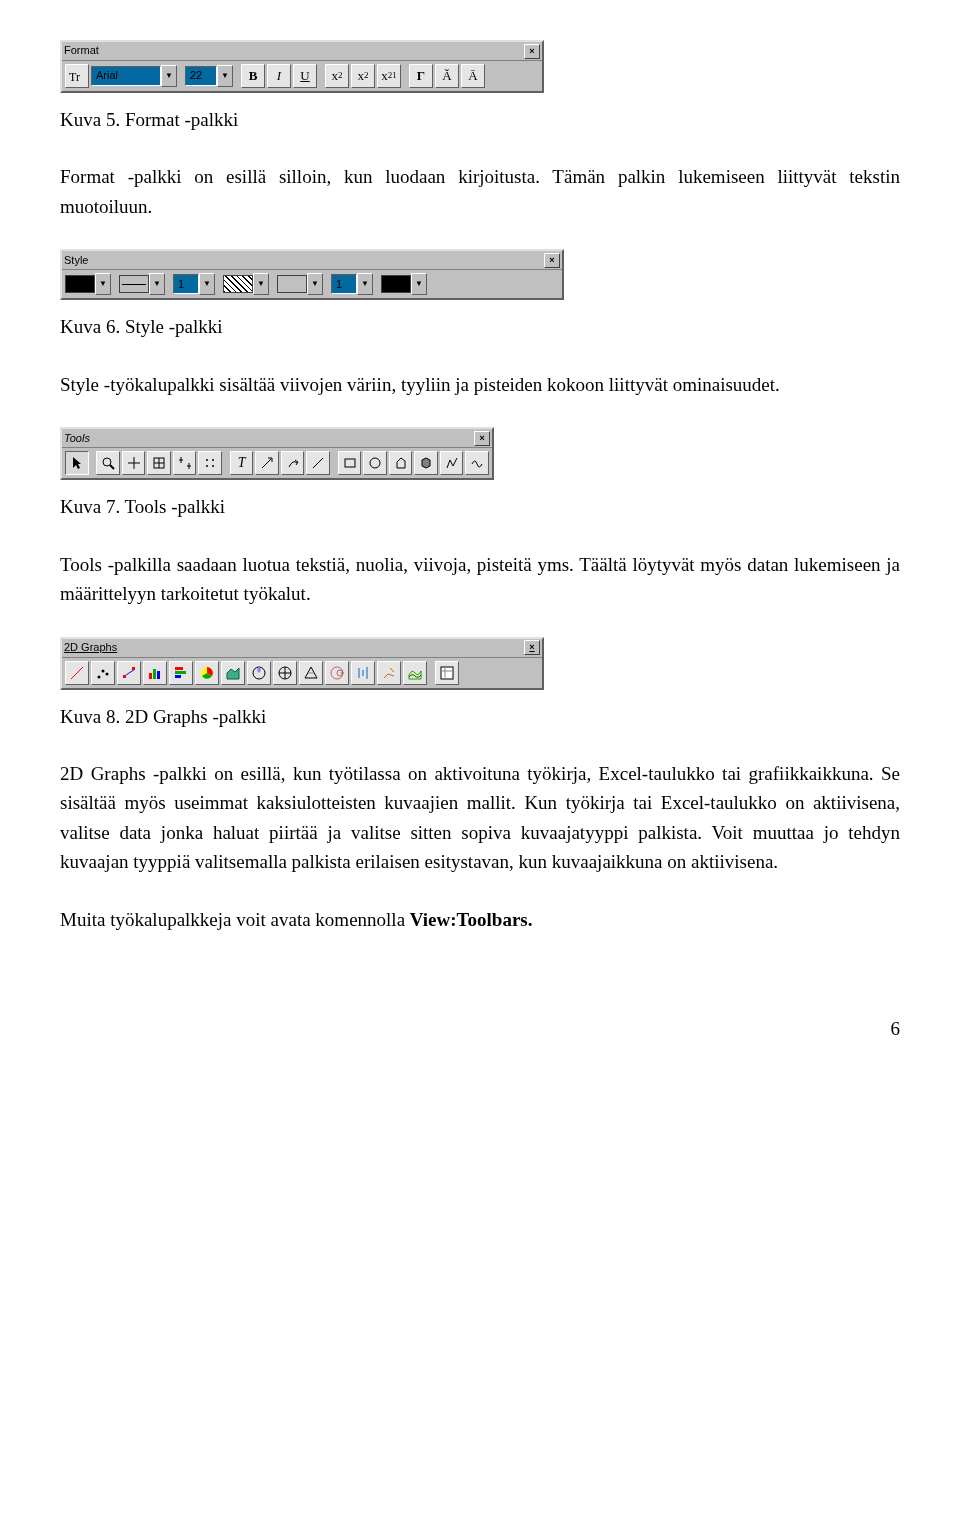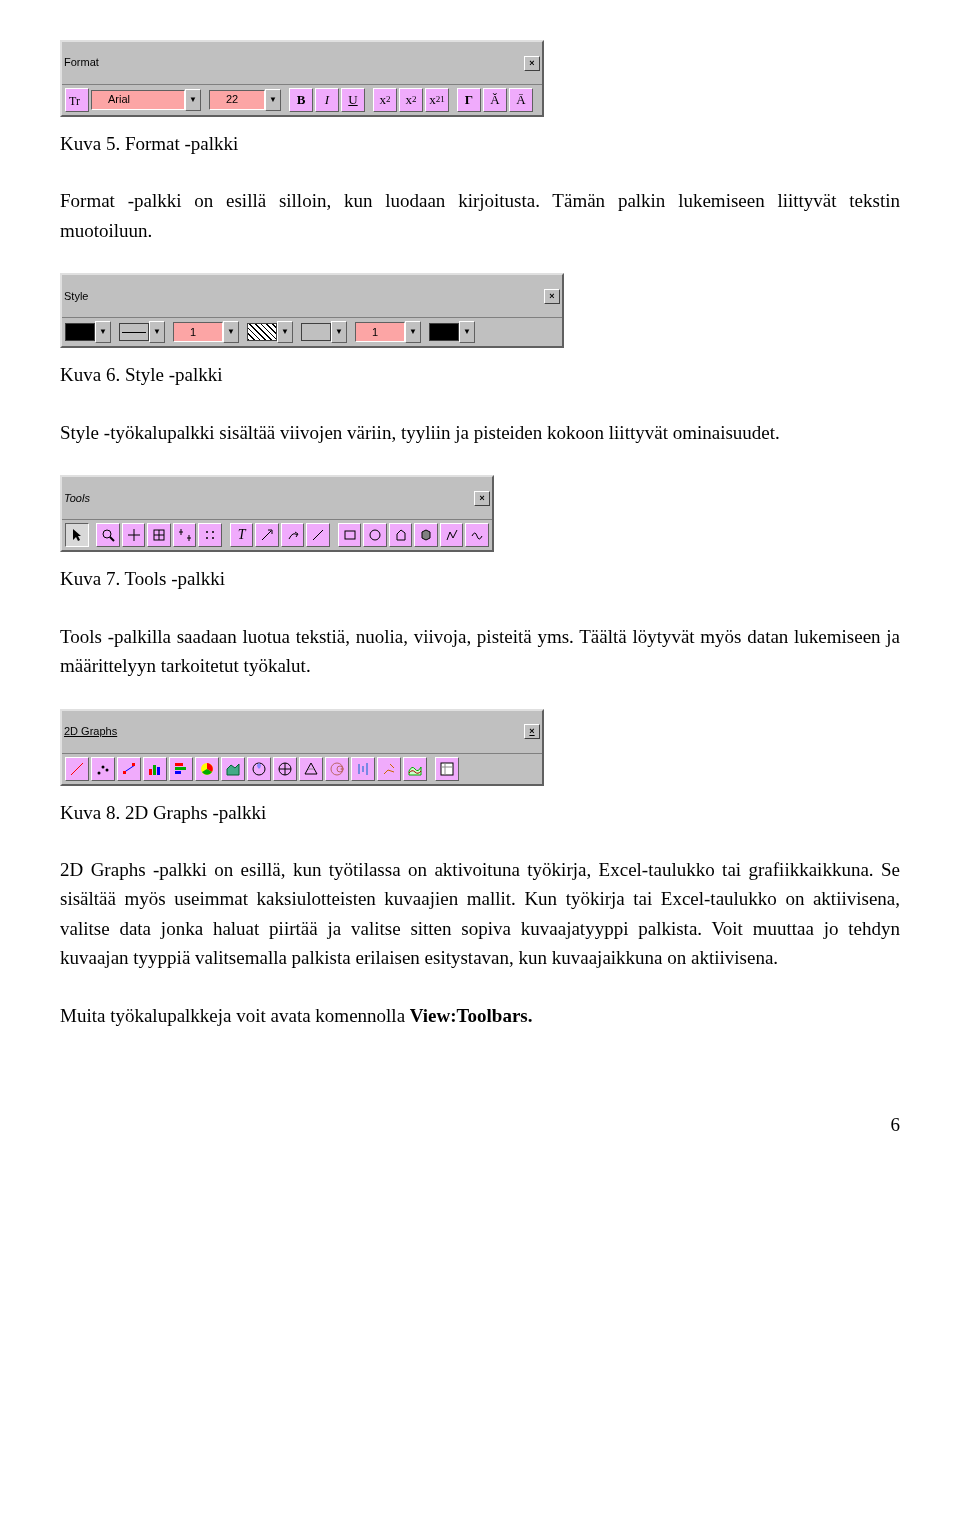--- a/index.html
+++ b/index.html
@@ -20,21 +20,21 @@
     margin-bottom: 6px;
   }
   .titlebar {
     display: flex;
     align-items: center;
     justify-content: space-between;
     height: 16px;
     background: #c0c0c0;
     font-family: "MS Sans Serif", Arial, sans-serif;
     font-size: 11px;
-    padding: 13px 2px;
+    padding: 1px 2px;
     border-bottom: 1px solid #808080;
   }
   .titlebar .close {
     width: 14px;
     height: 13px;
     background: #c0c0c0;
     border: 1px solid;
     border-color: #fff #404040 #404040 #fff;
     display: flex;
     align-items: center;
@@ -46,21 +46,21 @@
   }
   .tb-body {
     display: flex;
     align-items: center;
     padding: 3px;
     gap: 2px;
   }
   .btn {
     width: 22px;
     height: 22px;
-    background: #f0abfc;
+    background: #e5e5e5;
     border: 1px solid;
     border-color: #fff #606060 #606060 #fff;
     display: flex;
     align-items: center;
     justify-content: center;
     font-family: "Times New Roman", serif;
     font-size: 13px;
   }
   .btn.pressed {
     border-color: #606060 #fff #fff #606060;
@@ -69,26 +69,26 @@
   .sep {
     width: 4px;
     height: 22px;
   }
   .combo {
     display: flex;
     align-items: center;
     height: 20px;
   }
   .combo .field {
-    background: #fca5a5;
+    background: #0369a1;
     border: 1px solid;
     border-color: #606060 #fff #fff #606060;
     font-family: Arial, sans-serif;
     font-size: 11px;
-    padding: 2px 16px;
+    padding: 2px 4px;
     height: 14px;
     display: flex;
     align-items: center;
   }
   .combo .drop {
     width: 14px;
     height: 20px;
     background: #c0c0c0;
     border: 1px solid;
     border-color: #fff #606060 #606060 #fff;

